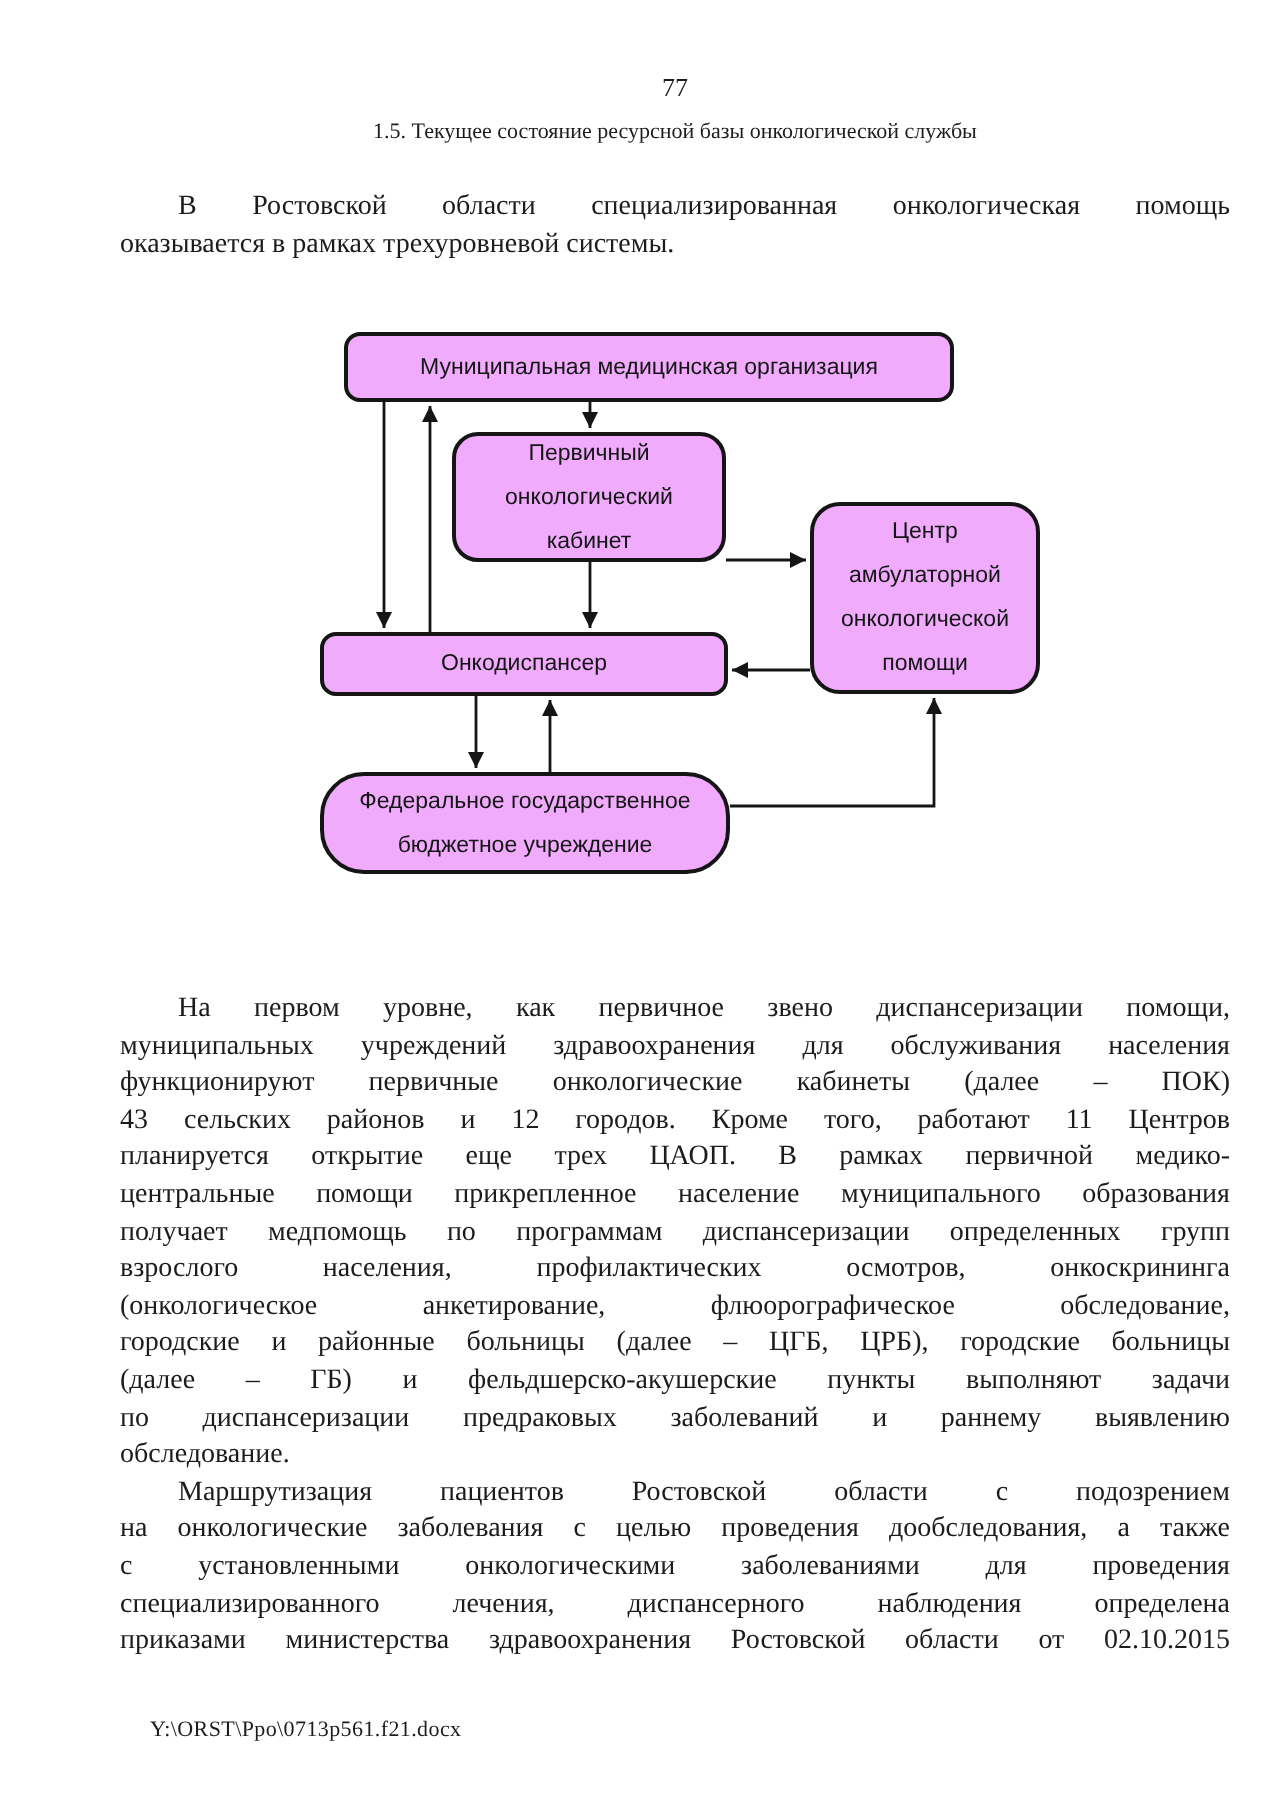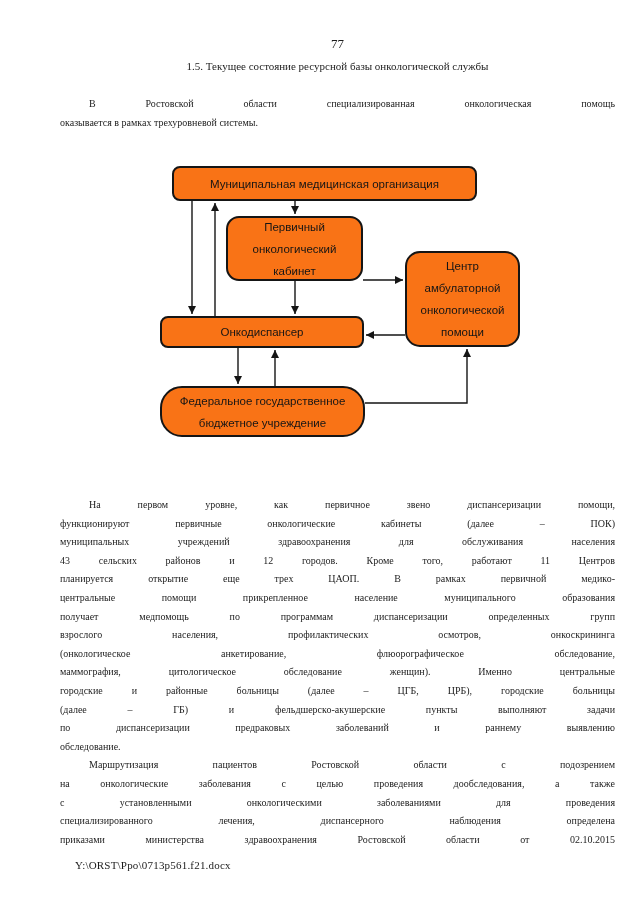--- a/index.html
+++ b/index.html
@@ -16,40 +16,40 @@
     text-align:center;font-size:13px;
   }
   .heading{
     position:absolute;top:60px;left:60px;width:555px;
     text-align:center;font-size:11px;
   }
   .intro{position:absolute;top:94px;left:60px;width:555px;}
   .intro .bline{line-height:20.5px;}
   .bodytext{position:absolute;top:496px;left:60px;width:555px;}
   .bline{
-    font-size:10px;line-height:18.6px;height:18.6px;
+    font-size:14px;line-height:18.6px;height:18.6px;
     text-align:justify;text-align-last:justify;
     white-space:nowrap;
     font-family:Liberation Serif, serif;
   }
   .bline.indent{text-indent:29px;}
   .bline.pend{text-align-last:left;white-space:normal;}
   .footer{
     position:absolute;top:859px;left:75px;
     font-size:11px;letter-spacing:.2px;
   }
   
   .diagram{position:absolute;top:150px;left:0;width:640px;height:292px;}
   .arrows{position:absolute;top:0;left:0;width:640px;height:292px;}
   .dbox{
     position:absolute;
     box-sizing:border-box;
     border:2px solid #151515;
     border-radius:10px;
-    background:#f97316;
+    background:#f0abfc;
     display:flex;align-items:center;justify-content:center;
     text-align:center;
     font-family:"Liberation Sans", sans-serif;
     font-size:11.5px;line-height:22px;
     color:#151515;
     padding:0 8px;
   }
   .box-a{left:172px;top:16px;width:305px;height:35px;border-radius:8px;}
   .box-b{left:226px;top:66px;width:137px;height:65px;border-radius:13px;}
   .box-c{left:405px;top:101px;width:115px;height:96px;border-radius:15px;}
@@ -92,29 +92,28 @@
     <div class="dbox box-a">Муниципальная медицинская организация</div>
     <div class="dbox box-b">Первичный онкологический кабинет</div>
     <div class="dbox box-c">Центр амбулаторной онкологической помощи</div>
     <div class="dbox box-d">Онкодиспансер</div>
     <div class="dbox box-e">Федеральное государственное бюджетное учреждение</div>
   </div>
 
   <div class="bodytext">
     <div>
         <div class="bline indent">На первом уровне, как первичное звено диспансеризации помощи,</div>
+        <div class="bline">муниципальных учреждений здравоохранения для обслуживания населения</div>
         <div class="bline">функционируют первичные онкологические кабинеты (далее – ПОК)</div>
-        <div class="bline">муниципальных учреждений здравоохранения для обслуживания населения</div>
         <div class="bline">43 сельских районов и 12 городов. Кроме того, работают 11 Центров</div>
         <div class="bline">планируется открытие еще трех ЦАОП. В рамках первичной медико-</div>
         <div class="bline">центральные помощи прикрепленное население муниципального образования</div>
         <div class="bline">получает медпомощь по программам диспансеризации определенных групп</div>
         <div class="bline">взрослого населения, профилактических осмотров, онкоскрининга</div>
         <div class="bline">(онкологическое анкетирование, флюорографическое обследование,</div>
-        <div class="bline">маммография, цитологическое обследование женщин). Именно центральные</div>
         <div class="bline">городские и районные больницы (далее – ЦГБ, ЦРБ), городские больницы</div>
         <div class="bline">(далее – ГБ) и фельдшерско-акушерские пункты выполняют задачи</div>
         <div class="bline">по диспансеризации предраковых заболеваний и раннему выявлению</div>
         <div class="bline pend">обследование.</div>
       </div>
     <div>
         <div class="bline indent">Маршрутизация пациентов Ростовской области с подозрением</div>
         <div class="bline">на онкологические заболевания с целью проведения дообследования, а также</div>
         <div class="bline">с установленными онкологическими заболеваниями для проведения</div>
         <div class="bline">специализированного лечения, диспансерного наблюдения определена</div>

